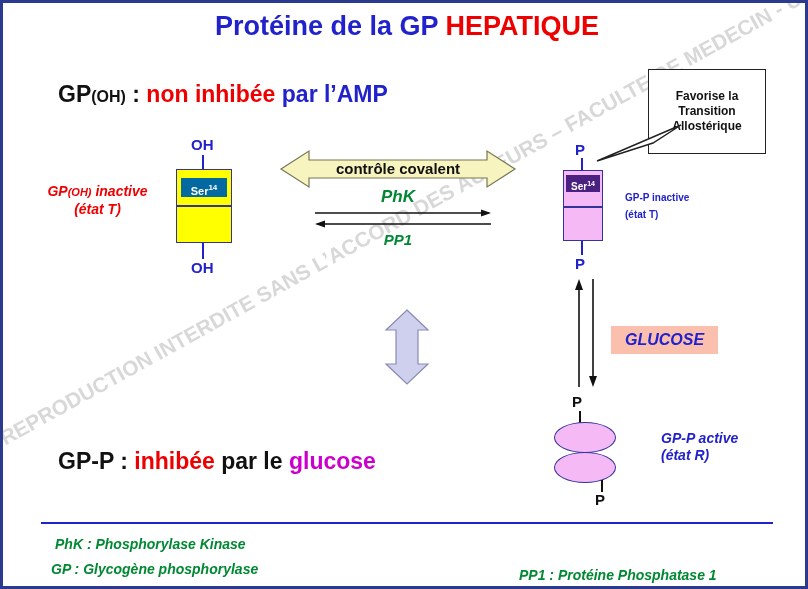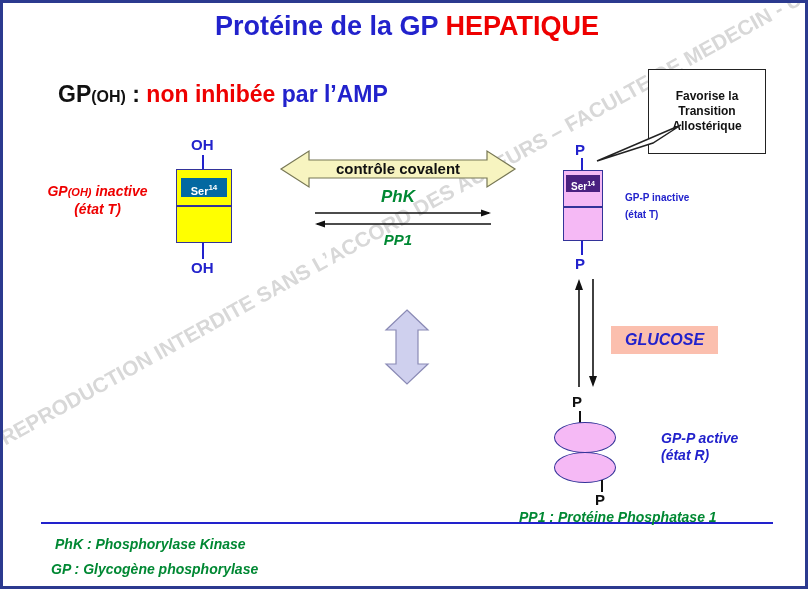--- a/index.html
+++ b/index.html
@@ -403,37 +403,40 @@
   }
   .footer-text {
     font-size: 14px;
     font-weight: bold;
     font-style: italic;
     color: #008833;
     z-index: 3;
   }
   #footer-l1 { left: 52px; top: 533px; }
   #footer-l2 { left: 48px; top: 558px; }
-  #footer-r1 { left: 516px; top: 506px; }
+  #footer-r1 { left: 516px; top: 564px; }
 </style>
 </head>
 <body>
 
 <div id="slide">
 
   <div id="title" class="abs">
     <span>Protéine de la GP </span><span class="red">HEPATIQUE</span>
   </div>
 
   <div id="watermark" class="abs">REPRODUCTION INTERDITE SANS L’ACCORD DES AUTEURS – FACULTE DE MEDECIN - UNS</div>
 
   <div id="stmt1" class="abs">
     <span>GP</span><span class="sub">(OH)</span><span> : </span><span class="red">non inhibée</span><span class="blue"> par l’AMP</span>
   </div>
 
+  <div id="stmt2" class="abs">
+    <span>GP-P : </span><span class="red">inhibée</span><span> par le </span><span class="magenta">glucose</span>
+  </div>
 
   <div id="gpoh-top-label" class="abs">OH</div>
   <div id="gpoh-stem-top" class="abs"></div>
   <div id="gpoh-box" class="abs"></div>
   <div id="gpoh-divider" class="abs"></div>
   <div id="gpoh-ser" class="abs">
     <span>Ser</span><sup>14</sup>
   </div>
   <div id="gpoh-stem-bottom" class="abs"></div>
   <div id="gpoh-bottom-label" class="abs">OH</div>

